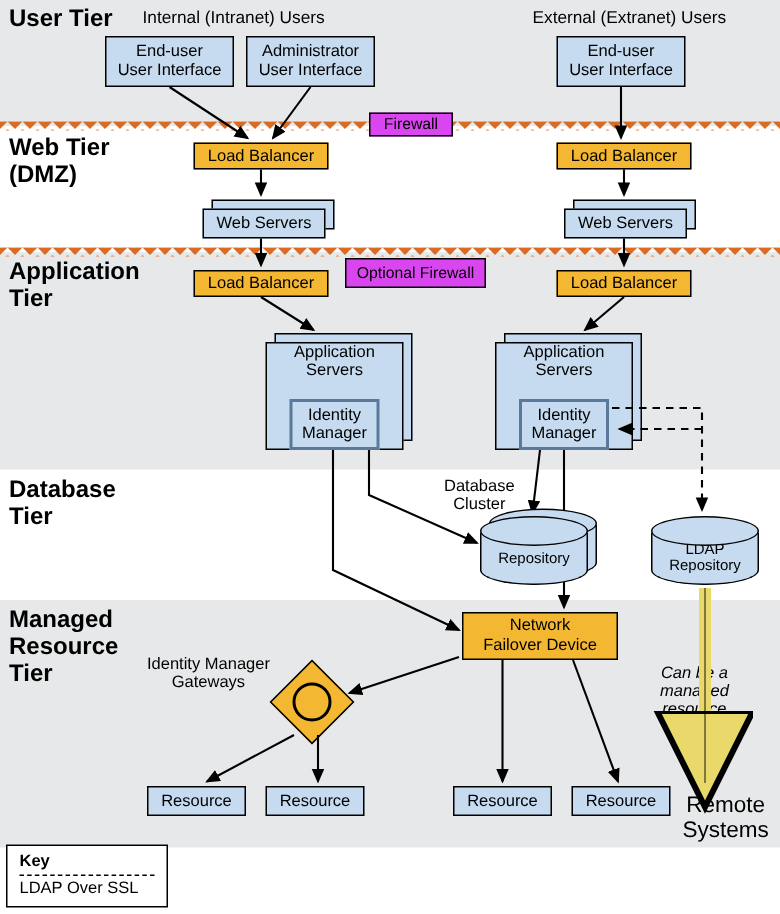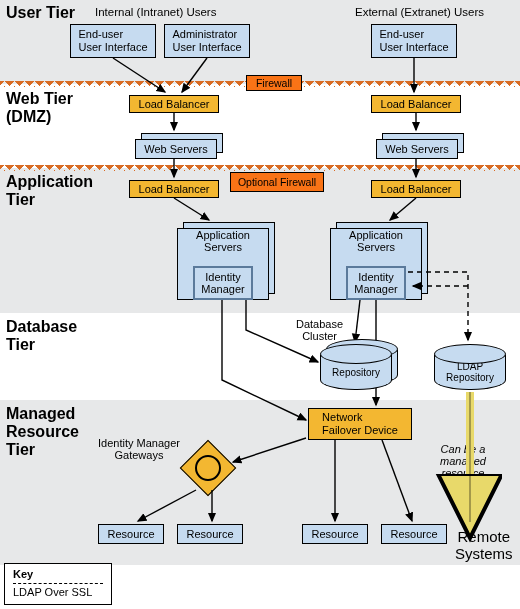--- a/index.html
+++ b/index.html
@@ -1,23 +1,23 @@
 <!DOCTYPE html>
 <html><head>
 <meta charset="utf-8">
 <style>
   html,body{margin:0;padding:0}
   body{font-family:Arial,Helvetica,sans-serif;font-size:11px;background:#fff;width:520px;height:609px;position:relative;overflow:hidden}
   .band{position:absolute;left:0;right:0}
   .band-grey{background:#e7e8e9}
   .tier-label{position:absolute;font-weight:bold;font-size:16px;left:6px}
-  .box{position:absolute;border:1px solid #000;text-align:left;display:flex;align-items:center;justify-content:center;padding:2px 4px;box-sizing:border-box;line-height:1.15}
+  .box{position:absolute;border:1px solid #000;text-align:center;display:flex;align-items:center;justify-content:center;padding:2px 4px;box-sizing:border-box;line-height:1.15}
   .blue{background:#c6dbf0}
   .orange{background:#f3b731}
-  .yellow{background:#f97316}
+  .yellow{background:#d946ef}
   .stack{position:absolute}
   .stack .shadow{position:absolute;left:6px;top:-6px;width:100%;height:100%;background:#c6dbf0;border:1px solid #000;box-sizing:border-box}
   .stack .front{position:relative;background:#c6dbf0;border:1px solid #000;box-sizing:border-box;display:flex;align-items:center;justify-content:center;text-align:center;padding:2px}
   .app-stack .front{align-items:flex-start;flex-direction:column;padding:4px 6px}
   .inner-box{border:2px solid #5b7a9b;background:#c6dbf0;padding:3px 6px;margin-top:13px;font-size:11px}
   .cyl-wrap{position:absolute;text-align:center}
   .cyl-top{width:70px;height:18px;background:#c6dbf0;border:1px solid #000;border-radius:50%/50%;position:relative;z-index:2}
   .cyl-body{width:70px;height:34px;background:#c6dbf0;border:1px solid #000;border-top:none;border-radius:0 0 35px 35px/0 0 10px 10px;margin-top:-9px;position:relative;z-index:1;display:flex;align-items:center;justify-content:center}
   .zig{position:absolute;left:0;right:0;height:6px;background:
     linear-gradient(135deg,#d96b23 25%,transparent 25%) 0 0/10px 10px,

